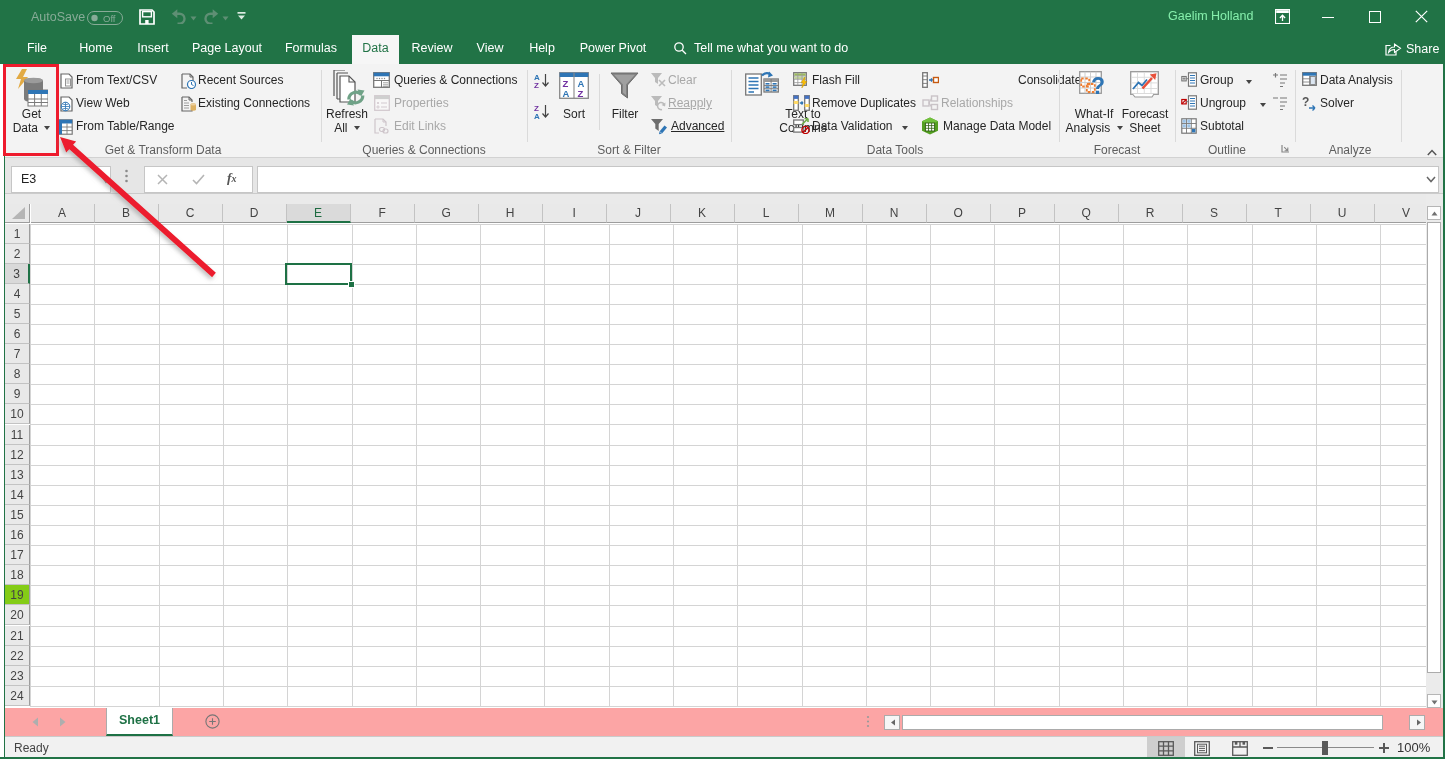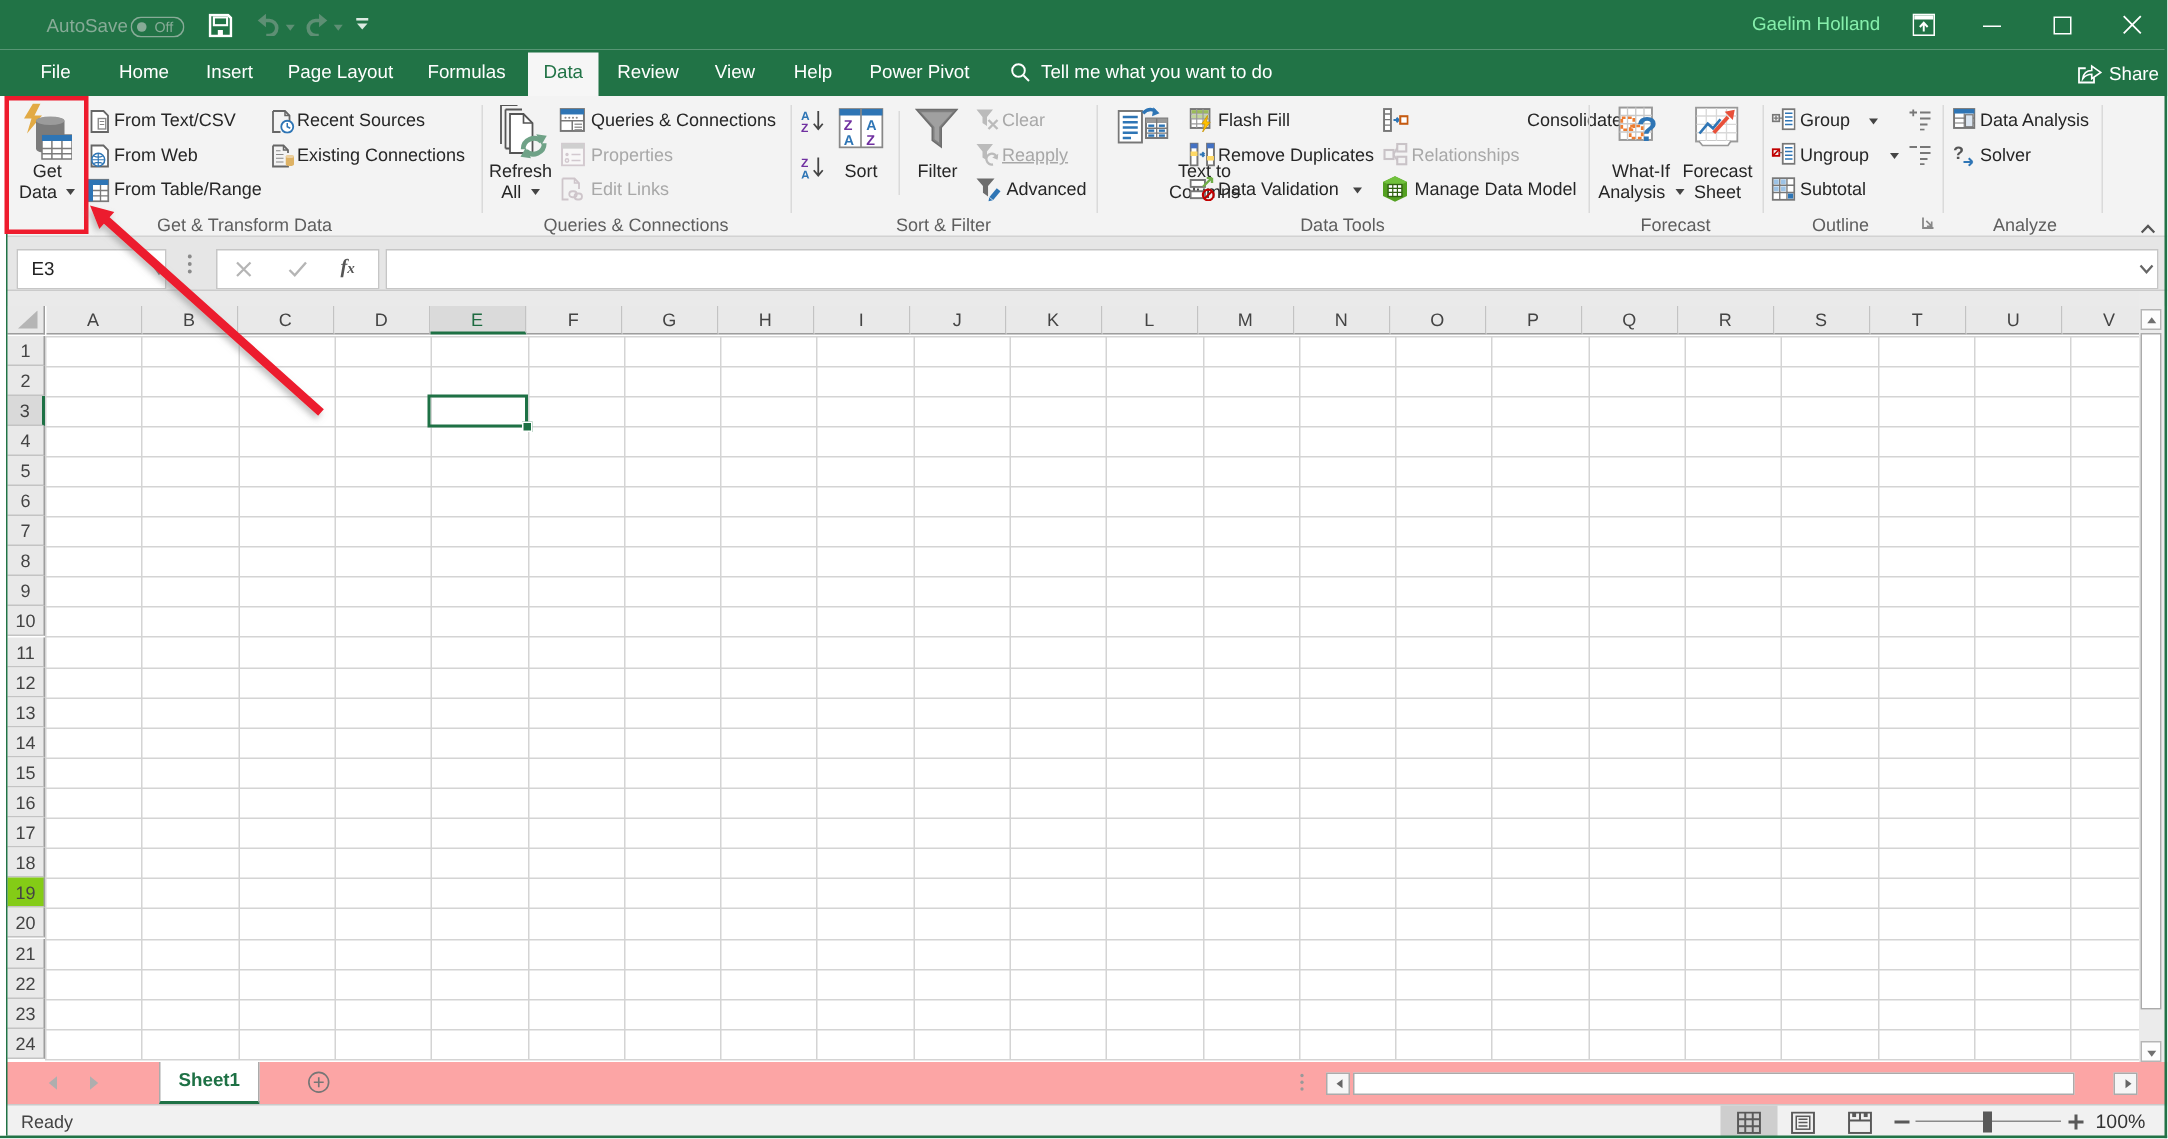--- a/index.html
+++ b/index.html
@@ -119,21 +119,21 @@
       <path d="M1 1 L9 1 L12 4 L12 15 L1 15 Z" fill="#fff" stroke="#666" stroke-width="1.2"></path>
       <rect x="5.5" y="6" width="5" height="7" fill="none" stroke="#888" stroke-width="0.9"></rect>
       <path d="M6.5 8 L9.5 8 M6.5 10 L9.5 10" stroke="#888" stroke-width="0.8"></path>
     </svg>
     <span class="smalltx" style="left:76px;top:8px;">From Text/CSV</span>
     <svg class="abs" style="left:60px;top:32px;" width="15" height="16" viewBox="0 0 15 16">
       <path d="M1 1 L9 1 L12 4 L12 15 L1 15 Z" fill="#fff" stroke="#666" stroke-width="1.2"></path>
       <circle cx="5.5" cy="10.5" r="4.3" fill="#fff" stroke="#2e75b5" stroke-width="1"></circle>
       <path d="M1.2 10.5 L9.8 10.5 M5.5 6.2 L5.5 14.8 M2.5 8 Q5.5 9.6 8.5 8 M2.5 13 Q5.5 11.4 8.5 13" stroke="#2e75b5" stroke-width="0.8" fill="none"></path>
     </svg>
-    <span class="smalltx" style="left:76px;top:31px;">From Web</span>
+    <span class="smalltx" style="left:76px;top:31px;">View Web</span>
     <svg class="abs" style="left:57px;top:55px;" width="16" height="16" viewBox="0 0 16 16">
       <rect x="0.8" y="0.8" width="14.4" height="14.4" fill="#fff" stroke="#7a7a7a" stroke-width="1.2"></rect>
       <path d="M0.8 0.8 L15.2 0.8 L15.2 4.4 L0.8 4.4 Z M0.8 4.4 L5 4.4 L5 15.2 L0.8 15.2 Z" fill="#2e75b5"></path>
       <path d="M5 8 L15.2 8 M5 11.6 L15.2 11.6 M10 4.4 L10 15.2" stroke="#7a7a7a" stroke-width="0.9"></path>
     </svg>
     <span class="smalltx" style="left:76px;top:54px;">From Table/Range</span>
 
     <svg class="abs" style="left:181px;top:9px;" width="16" height="16" viewBox="0 0 16 16">
       <path d="M1 1 L9 1 L12 4 L12 9 M6 15 L1 15 L1 1" fill="none" stroke="#666" stroke-width="1.2"></path>
       <path d="M9 1 L9 4 L12 4" fill="none" stroke="#666" stroke-width="1"></path>
@@ -228,21 +228,21 @@
       <path d="M1 1 L12 1 L8 6 L8 12 L5 10 L5 6 Z" fill="#a9a9a9"></path>
       <path d="M14.7 10.3 A3.6 3.6 0 1 0 12 14.6" fill="none" stroke="#a9a9a9" stroke-width="1.5"></path>
       <path d="M15.5 7.5 L15 11.5 L11.5 10 Z" fill="#a9a9a9"></path>
     </svg>
     <span class="smalltx gray" style="left:668px;top:31px;text-decoration:underline;">Reapply</span>
     <svg class="abs" style="left:650px;top:54px;" width="18" height="17" viewBox="0 0 18 17">
       <path d="M1 1 L13 1 L8.7 6 L8.7 13 L5.3 10.5 L5.3 6 Z" fill="#6d6d6d"></path>
       <path d="M9.5 13.5 L14.5 7.5 L17 9.5 L12 15.5 L9 16.2 Z" fill="#2e75b5"></path>
       <path d="M9.5 13.5 L12 15.5" stroke="#fff" stroke-width="0.5"></path>
     </svg>
-    <span class="smalltx" style="left:671px;top:54px;">Advanced</span>
+    <span class="smalltx" style="left:671px;top:54px;text-decoration:underline;">Advanced</span>
     <div class="glabel" style="left:559px;width:140px;">Sort &amp; Filter</div>
     <div class="gsep" style="left:731px;"></div>
 
     <svg class="abs" style="left:745px;top:7px;" width="34" height="25" viewBox="0 0 34 25">
       <rect x="0.7" y="3" width="15.6" height="21" fill="#fff" stroke="#777" stroke-width="1.3"></rect>
       <path d="M3.5 7 L13.5 7 M3.5 10.5 L13.5 10.5 M3.5 14 L13.5 14 M3.5 17.5 L13.5 17.5 M3.5 21 L9 21" stroke="#2e75b5" stroke-width="1.6"></path>
       <path d="M17 4.5 Q21 0.5 25 3" fill="none" stroke="#2e75b5" stroke-width="2.2"></path>
       <path d="M24 0.5 L28 4.5 L23 6.5 Z" fill="#2e75b5"></path>
       <rect x="19" y="8" width="14.3" height="13" fill="#fff" stroke="#777" stroke-width="1.3"></rect>
       <rect x="19" y="8" width="14.3" height="3" fill="#999"></rect>

